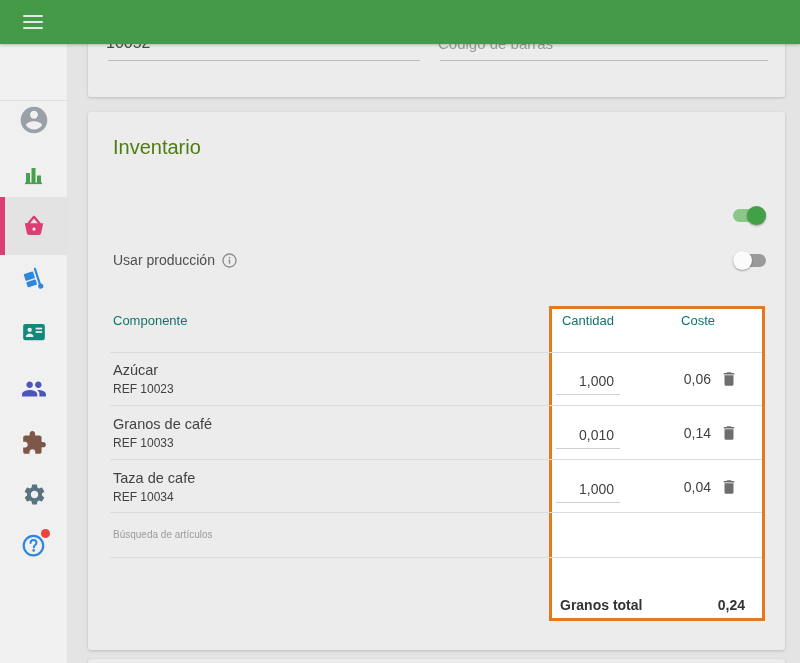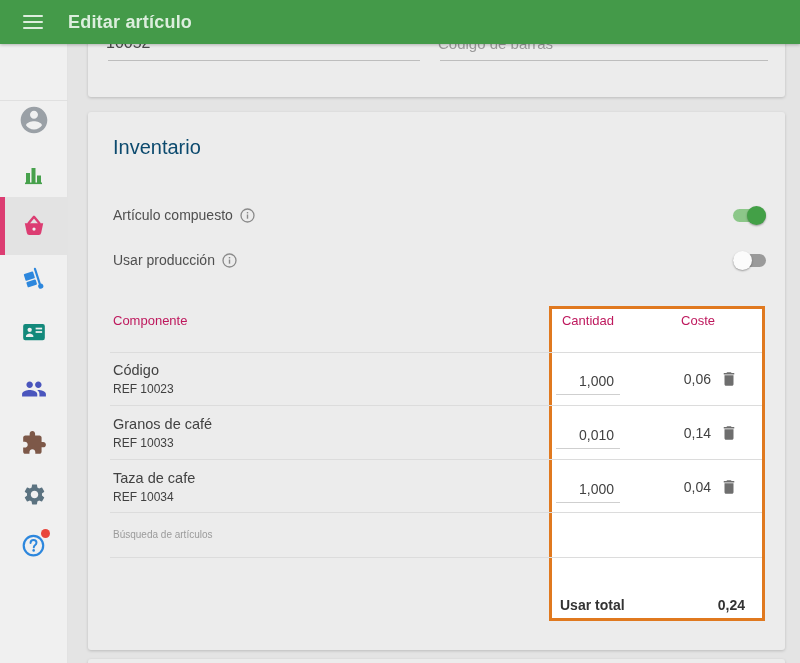--- a/index.html
+++ b/index.html
@@ -32,39 +32,39 @@
   #card-top { left:88px; top:20px; width:697px; height:77px; z-index:1; }
   #card-inv { left:88px; top:112px; width:697px; height:538px; z-index:1; }
   #card-next { left:88px; top:659px; width:697px; height:6px; border-radius:3px 3px 0 0; z-index:1; }
 
   .field-input { position:absolute; background:transparent; border:none; outline:none;
                  font-family:"Liberation Sans", sans-serif; color:#4a4a4a; }
   .field-input::placeholder { color:#9a9a9a; }
   .underline { position:absolute; height:1px; background:#bdbdbd; }
 
   
-  .inv-title { position:absolute; left:25px; top:24px; font-size:20px; color:#0c4a6e; }
+  .inv-title { position:absolute; left:25px; top:24px; font-size:20px; color:#4d7c0f; }
   .toggle-label { position:absolute; left:25px; font-size:14px; color:#4f4f4f;
                   display:flex; align-items:center; gap:7px; }
   .info-icon { display:inline-flex; }
 
   .switch { position:absolute; left:645px; width:33px; height:19px; cursor:pointer; }
   .switch .track { position:absolute; left:0; top:3px; width:33px; height:13px; border-radius:7px; }
   .switch .knob { position:absolute; top:0; width:19px; height:19px; border-radius:50%;
                   box-shadow:0 1px 2px rgba(0,0,0,.35); }
   .switch[data-on="true"]  .track { background:#8cc789; }
   .switch[data-on="true"]  .knob  { left:14px; background:#43a047; }
   .switch[data-on="false"] .track { background:#9a9a9a; }
   .switch[data-on="false"] .knob  { left:0; background:#fbfbfb; }
 
   
   .highlight-box { position:absolute; left:461px; top:194px; width:216px; height:315px;
                    background:#ffffff; border:3px solid #e0791f; z-index:2; }
 
-  .col-header { position:absolute; top:201px; font-size:13px; color:#be185d; z-index:3; }
+  .col-header { position:absolute; top:201px; font-size:13px; color:#0f766e; z-index:3; }
   .row-divider { position:absolute; left:22px; width:652px; height:1px; background:#dcdcdc; z-index:3; }
 
   .item-name { position:absolute; left:25px; font-size:14.5px; color:#424242; z-index:3; }
   .item-ref  { position:absolute; left:25px; font-size:12px; color:#404040; z-index:3; }
   .qty-input { position:absolute; left:468px; width:64px; height:28px; background:transparent;
                border:none; border-bottom:1px solid #cfcfcf; outline:none; text-align:right;
                padding-right:6px; font-size:14px; color:#424242; z-index:3;
                font-family:"Liberation Sans", sans-serif; }
   .cost-val  { position:absolute; right:74px; font-size:14px; color:#424242; z-index:3; }
   .trash-btn { position:absolute; left:630px; width:22px; height:22px; border:none; background:transparent;
@@ -88,30 +88,20 @@
   <div class="card" id="card-top">
     <input class="field-input" style="left: 18px; top: 10px; width: 314px; height: 26px; font-size: 16px;" value="10052">
     <div class="underline" style="left:20px; top:40px; width:312px;"></div>
     <input class="field-input" style="left: 350px; top: 10px; width: 330px; height: 26px; font-size: 15px;" placeholder="Código de barras">
     <div class="underline" style="left:352px; top:40px; width:328px;"></div>
   </div>
 
   <div class="card" id="card-inv">
     <div class="inv-title">Inventario</div>
 
-    <div class="toggle-label" style="top:95px;">
-      <span>Artículo compuesto</span>
-      <span class="info-icon">
-        <svg width="15" height="15" viewBox="0 0 15 15">
-            <circle cx="7.5" cy="7.5" r="6.5" fill="none" stroke="#8a8a8a" stroke-width="1.3"></circle>
-            <rect x="6.8" y="6.5" width="1.4" height="4.2" fill="#8a8a8a"></rect>
-            <rect x="6.8" y="4" width="1.4" height="1.4" fill="#8a8a8a"></rect>
-          </svg>
-      </span>
-    </div>
     <div class="switch" style="top:94px;" data-on="true">
       <span class="track"></span>
       <span class="knob"></span>
     </div>
 
     <div class="toggle-label" style="top:140px;">
       <span>Usar producción</span>
       <span class="info-icon">
         <svg width="15" height="15" viewBox="0 0 15 15">
             <circle cx="7.5" cy="7.5" r="6.5" fill="none" stroke="#8a8a8a" stroke-width="1.3"></circle>
@@ -125,21 +115,21 @@
       <span class="knob"></span>
     </div>
 
     <div class="highlight-box"></div>
 
     <div class="col-header" style="left:25px;">Componente</div>
     <div class="col-header" style="left:460px; width:80px; text-align:center;">Cantidad</div>
     <div class="col-header" style="left:572px; width:76px; text-align:center;">Coste</div>
     <div class="row-divider" style="top:240px;"></div>
 
-    <div class="item-name" style="top:250px;">Código</div>
+    <div class="item-name" style="top:250px;">Azúcar</div>
     <div class="item-ref" style="top:270px;">REF 10023</div>
     <input class="qty-input" style="top: 255px;" value="1,000">
     <div class="cost-val" style="top:259px;">0,06</div>
     <button class="trash-btn" style="top:256px;">
       <svg width="18" height="18" viewBox="0 0 24 24">
           <path fill="#6e6e6e" d="M6 19c0 1.1.9 2 2 2h8c1.1 0 2-.9 2-2V7H6v12zM19 4h-3.5l-1-1h-5l-1 1H5v2h14V4z"></path>
         </svg>
     </button>
     <div class="row-divider" style="top:293px;"></div>
 
@@ -161,21 +151,21 @@
     <button class="trash-btn" style="top:364px;">
       <svg width="18" height="18" viewBox="0 0 24 24">
           <path fill="#6e6e6e" d="M6 19c0 1.1.9 2 2 2h8c1.1 0 2-.9 2-2V7H6v12zM19 4h-3.5l-1-1h-5l-1 1H5v2h14V4z"></path>
         </svg>
     </button>
     <div class="row-divider" style="top:400px;"></div>
 
     <input class="search-input" placeholder="Búsqueda de artículos" style="">
     <div class="row-divider" style="top:445px;"></div>
 
-    <div class="total-label">Usar total</div>
+    <div class="total-label">Granos total</div>
     <div class="total-value">0,24</div>
   </div>
 
   <div class="card" id="card-next"></div>
 
   <nav class="sidebar">
     <div class="active-bg"></div>
     <div class="active-bar"></div>
 
     <div class="side-item" style="top:56px;">
@@ -252,16 +242,15 @@
       </span>
     </div>
   </nav>
 
   <header class="appbar">
     <div class="hamburger">
       <span></span>
         <span></span>
         <span></span>
     </div>
-    <div class="appbar-title">Editar artículo</div>
   </header>
 
 </div>
 
 </body></html>

